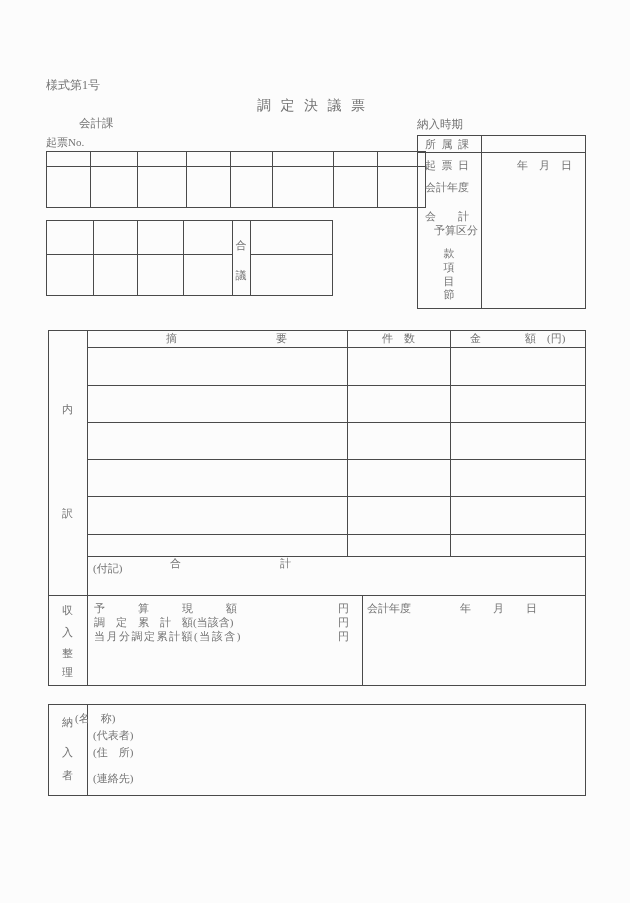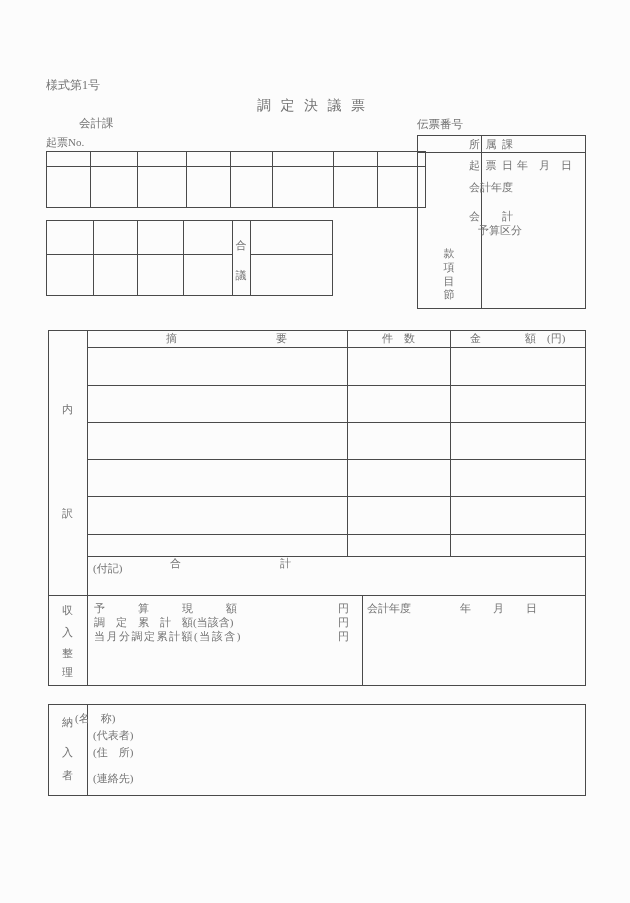--- a/index.html
+++ b/index.html
@@ -2,37 +2,37 @@
 <html><head>
 <meta charset="utf-8">
 <style>
   html,body { margin:0; padding:0; background:#ffffff; }
   .page {
     position:relative; width:630px; height:903px; background:#fcfcfc;
     font-family:"Liberation Serif","DejaVu Serif",serif; color:#737373;
     overflow:hidden;
   }
   .t { position:absolute; font-size:11px; line-height:1.15; white-space:pre; }
-  .just { text-align:justify; text-align-last:justify; text-justify:inter-character; white-space:normal;margin-left:44px; }
+  .just { text-align:justify; text-align-last:justify; text-justify:inter-character; white-space:normal; }
   .ctr { text-align:center; white-space:normal; }
   .hl { position:absolute; height:1px; background:#4a4a4a; }
   .vl { position:absolute; width:1px; background:#4a4a4a; }
   .box { position:absolute; border:1px solid #4a4a4a; box-sizing:border-box; background:transparent; }
   .title { font-size:14px; letter-spacing:3px; }
 </style>
 </head>
 <body>
 
 <div class="page">
 
   <div class="t" style="left:46px;top:79px;font-size:12px">様式第1号</div>
   <div class="t title" style="left:257px;top:98px">調 定 決 議 票</div>
   <div class="t" style="left:79px;top:117px;font-size:11.5px">会計課</div>
   <div class="t" style="left:46px;top:136px">起票No.</div>
-  <div class="t" style="left:417px;top:118px;font-size:11.5px">伝票番号</div>
+  <div class="t" style="left:417px;top:118px;font-size:11.5px">納入時期</div>
 
   <div class="box" style="left:46px;top:151px;width:380px;height:57px"></div>
   <div class="vl" style="left:90px;top:151px;height:56px"></div>
   <div class="vl" style="left:137px;top:151px;height:56px"></div>
   <div class="vl" style="left:186px;top:151px;height:56px"></div>
   <div class="vl" style="left:230px;top:151px;height:56px"></div>
   <div class="vl" style="left:272px;top:151px;height:56px"></div>
   <div class="vl" style="left:333px;top:151px;height:56px"></div>
   <div class="vl" style="left:377px;top:151px;height:56px"></div>
   <div class="hl" style="left:46px;top:166px;width:380px"></div>

